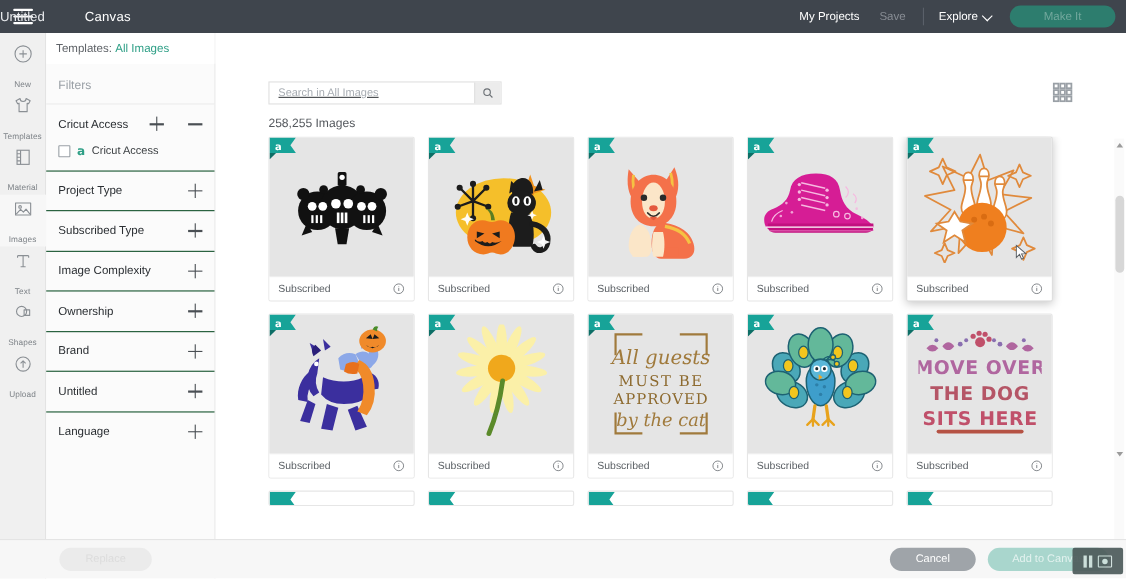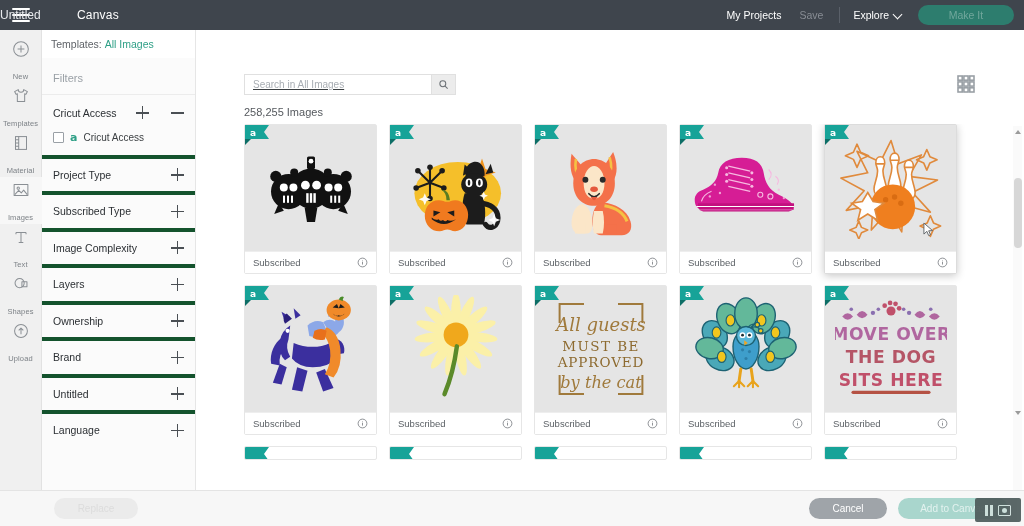--- a/index.html
+++ b/index.html
@@ -71,21 +71,21 @@
   .panel {
     position: absolute; top: 30px; left: 42px; width: 154px; height: 496px;
     background: #fbfbfb; border-right: 1px solid #e6e6e6;
   }
   .panel-head { height: 28px; display: flex; align-items: center; padding-left: 9px; background:#ffffff;}
   .cat-label { font-size: 10.5px; color: #5f6368; }
   .cat-value { font-size: 10.5px; color: #2e9f86; margin-left: 3px; cursor: pointer; }
   .filters-title { font-size: 11px; color: #9aa0a6; padding: 14px 0 10px 11px; }
   .frow {
     height: 36.5px; display: flex; align-items: center; padding: 0 11px;
-    border-top: 4px solid #14532d; cursor: pointer;
+    border-top: 1px solid #14532d; cursor: pointer;
   }
   .frow.first { border-top: 1px solid #ececec; }
   .frow-label { font-size: 10.5px; color: #2b2f33; flex: 1; }
   .pm {
     width: 13px; height: 13px; position: relative; cursor: pointer; flex: none;
   }
   .pm:before, .pm:after {
     content: ""; position: absolute; background: #4a4f54;
   }
   .pm:before { left: 0; top: 6px; width: 13px; height: 1.3px; }
@@ -325,24 +325,20 @@
     <div class="frow">
       <span class="frow-label">Project Type</span>
       <span class="pm"></span>
     </div>
     <div class="frow">
       <span class="frow-label">Subscribed Type</span>
       <span class="pm"></span>
     </div>
     <div class="frow">
       <span class="frow-label">Image Complexity</span>
-      <span class="pm"></span>
-    </div>
-    <div class="frow">
-      <span class="frow-label">Layers</span>
       <span class="pm"></span>
     </div>
     <div class="frow">
       <span class="frow-label">Ownership</span>
       <span class="pm"></span>
     </div>
     <div class="frow">
       <span class="frow-label">Brand</span>
       <span class="pm"></span>
     </div>

